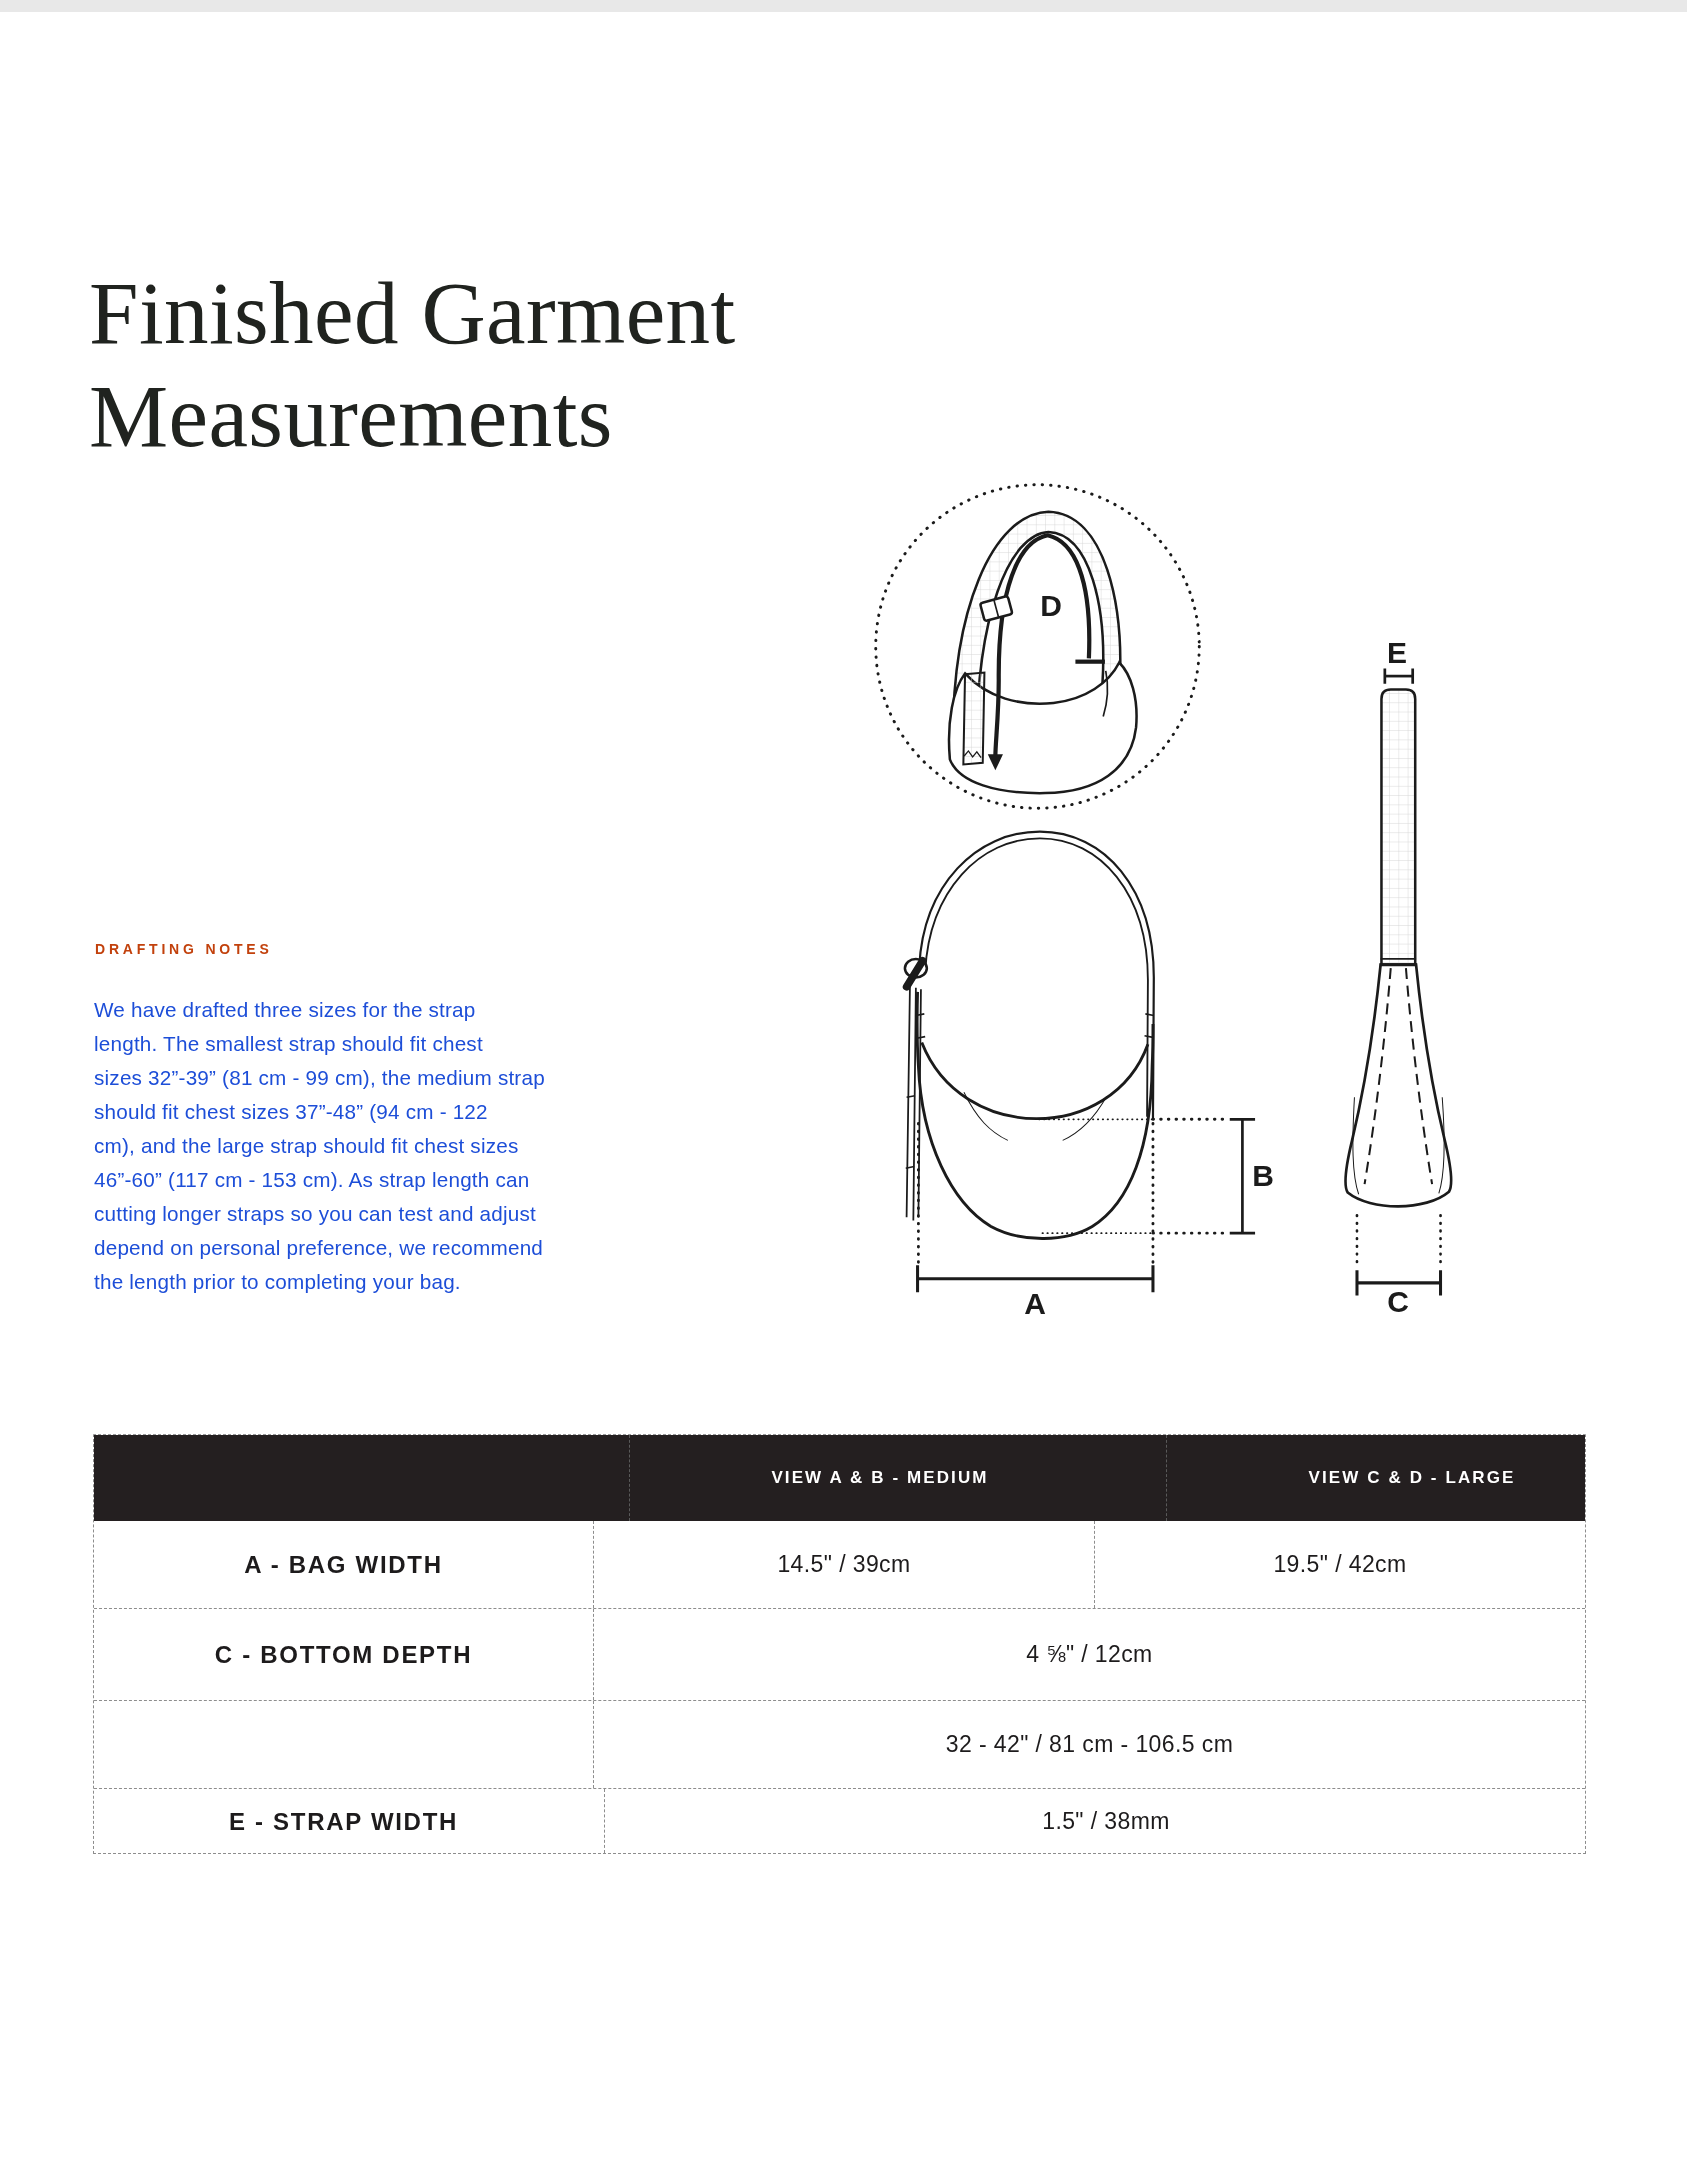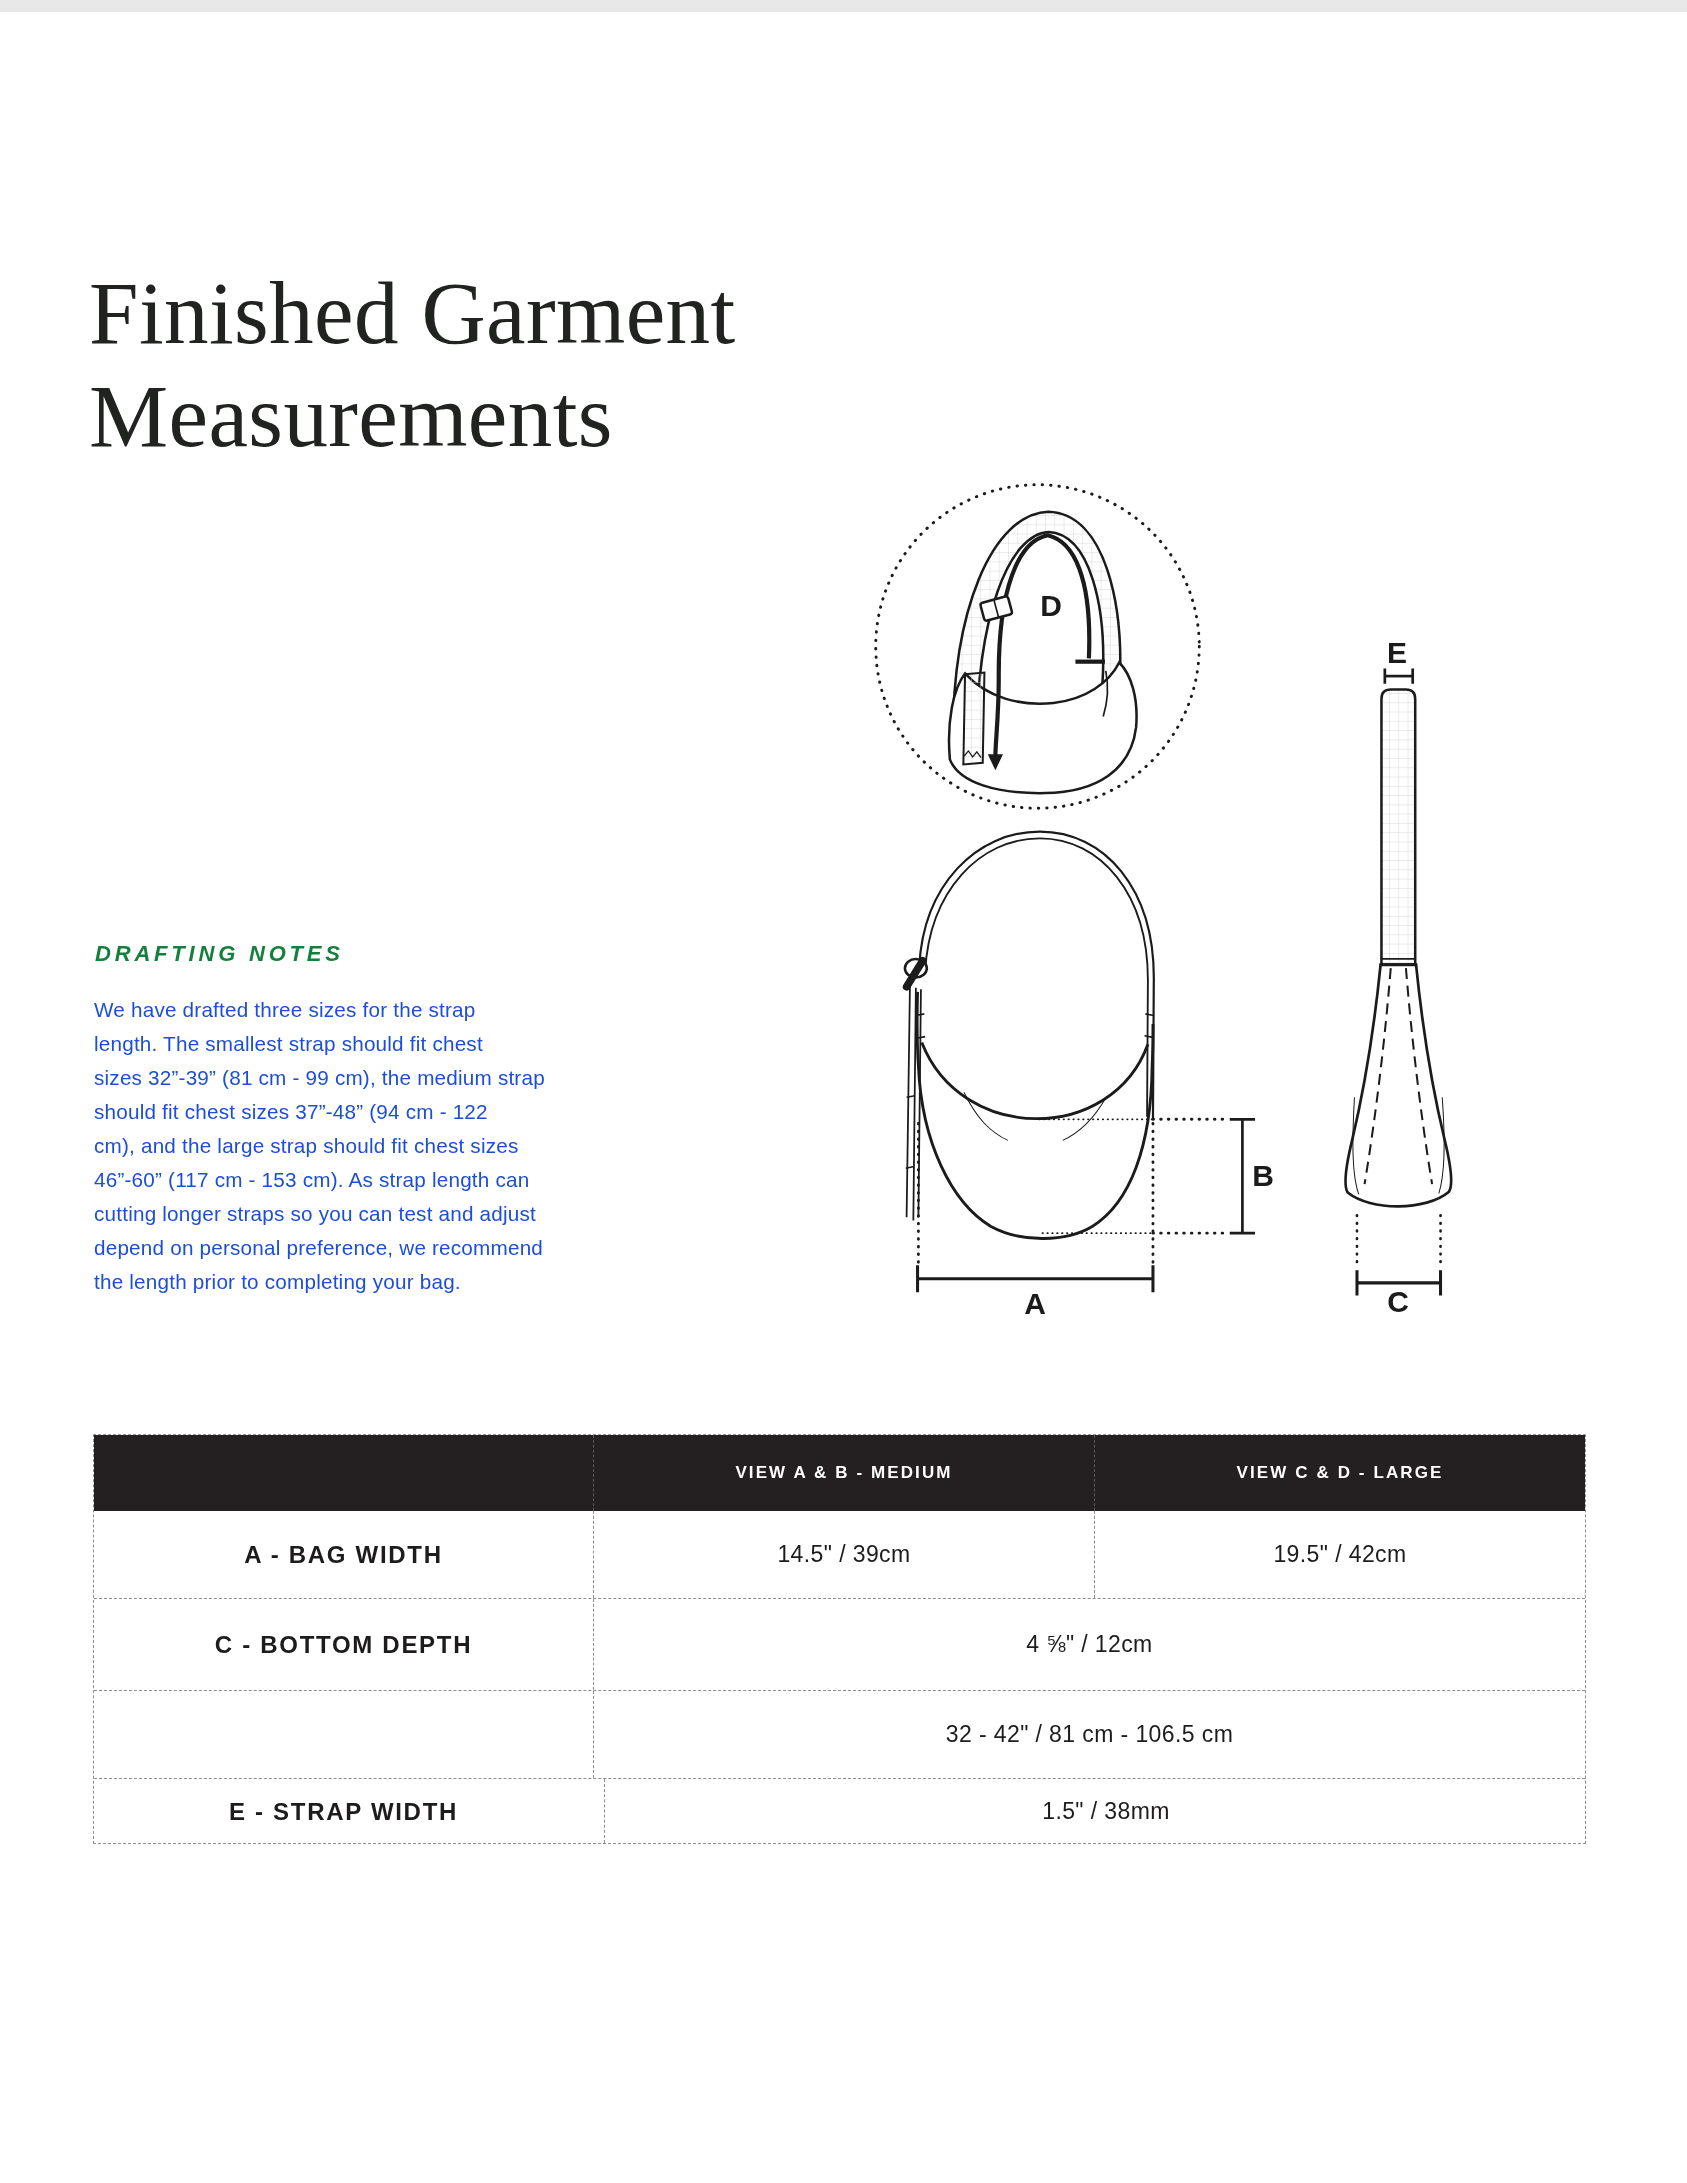--- a/index.html
+++ b/index.html
@@ -9,23 +9,22 @@
     margin:12px auto;
   }
   .page-title{
     position:absolute; left:89px; top:250px;
     font-family:"Liberation Serif", serif;
     font-size:89px; line-height:103px; font-weight:400;
     color:#20231f; letter-spacing:0.4px; white-space:nowrap;
   }
   .notes-heading{
     position:absolute; left:95px; top:929px;
-    font-size:22px; font-weight:bold; letter-spacing:3.8px; color:#15803d;
+    font-size:14px; font-weight:bold; letter-spacing:3.8px; color:#c2410c;
     white-space:nowrap;
-    font-style:italic;
   }
   .notes-body{
     position:absolute; left:94px; top:981px;
     font-size:20.7px; line-height:34px; letter-spacing:0.2px; color:#1d4ed8;
   }
   .notes-body div{white-space:nowrap;}
 
   
   .mlabel{
     position:absolute; width:37px; text-align:center;
@@ -34,21 +33,21 @@
   .diagram-svg{position:absolute;}
 
   
   .spec-table{
     position:absolute; left:93px; top:1422px; width:1493px;
     border:0.8px dashed #8d8d8d; border-top:0.8px dashed #9a9a9a;
     box-sizing:border-box;
   }
   .t-head{
     display:grid; grid-template-columns:499px 501px 491px;
-    height:76px; background:#241f20; color:#ffffff;
+    height:86px; background:#241f20; color:#ffffff;gap:36px;
   }
   .t-head .t-cell{border-left:0.8px dashed #5a5a5a;}
   .t-head .t-cell:first-child{border-left:none;}
   .t-row{
     display:grid; grid-template-columns:499px 501px 491px;
     border-top:0.8px dashed #8d8d8d;
   }
   .t-row.first{border-top:none;}
   .row-a{height:87px;} .row-b{height:86px;} .row-c{height:91px;}
   .row-d{height:87px;} .row-e{height:64px;gap:11px;}

